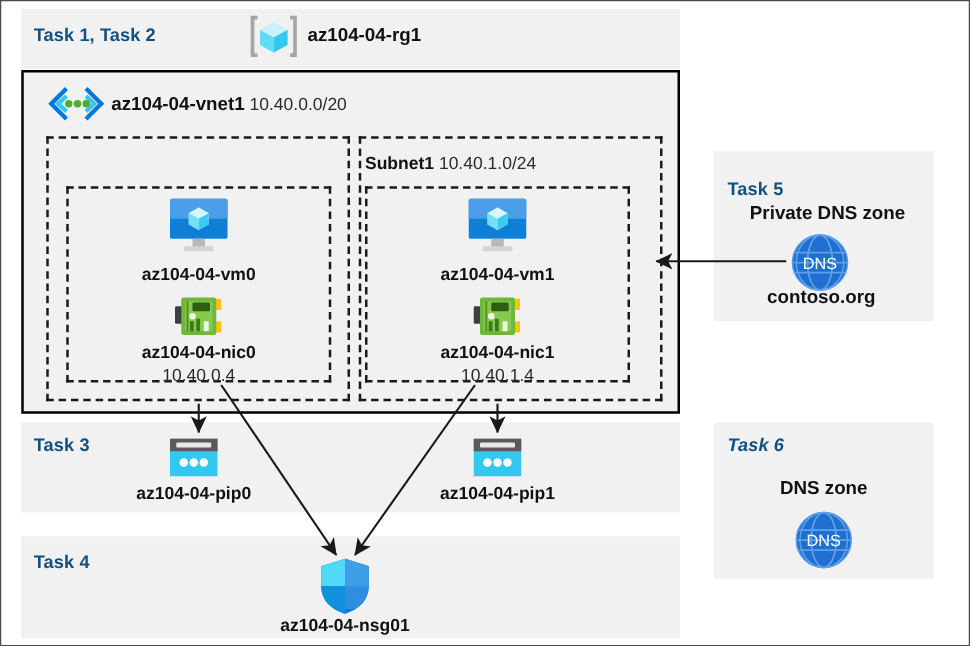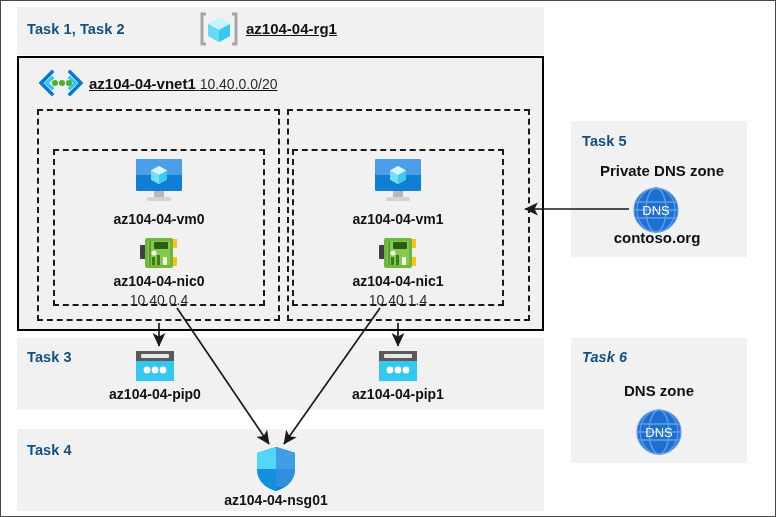--- a/index.html
+++ b/index.html
@@ -5,21 +5,21 @@
   html,body{margin:0;padding:0;background:#ffffff;}
   body{font-family:"Liberation Sans", sans-serif;}
   #canvas{position:relative;width:776px;height:517px;background:#ffffff;
           border:1px solid #4a4a4a;box-sizing:border-box;overflow:hidden;}
   .panel{position:absolute;background:#f1f1f1;box-sizing:border-box;}
   .vnetbox{position:absolute;background:#f1f1f1;border:2px solid #000000;box-sizing:border-box;}
   .dashbox{position:absolute;border:2px dashed #1a1a1a;box-sizing:border-box;background:transparent;}
   .dashinner{position:absolute;border:2px dashed #1a1a1a;box-sizing:border-box;background:transparent;}
   .tasklbl{position:absolute;color:#11507f;font-weight:bold;font-size:14.5px;letter-spacing:0.1px;white-space:nowrap;}
   .boldlbl{position:absolute;color:#111111;font-weight:bold;font-size:14px;white-space:nowrap;}
-  .hdrname{position:absolute;color:#111111;font-weight:bold;font-size:15px;white-space:nowrap;text-decoration:underline;}
+  .hdrname{position:absolute;color:#111111;font-weight:bold;font-size:15px;white-space:nowrap;}
   .cidr{color:#2b2b2b;font-weight:normal;font-size:14px;text-align:right;}
   .plainlbl{position:absolute;color:#2b2b2b;font-size:14px;font-weight:normal;white-space:nowrap;}
   .ctr{transform:translateX(-50%);text-align:center;}
   .ico{position:absolute;text-align:center;}
   svg{display:block;overflow:visible;}
   #wires{position:absolute;left:0;top:0;width:776px;height:517px;pointer-events:none;}
 </style>
 </head>
 <body>
 
@@ -94,20 +94,23 @@
       <rect x="24" y="22" width="4" height="8" fill="#eef6e4"></rect>
       <path d="M11 6 L11 30" stroke="#4f9321" stroke-width="1.6" fill="none"></path>
     </svg>
   </div>
 
   <div class="boldlbl ctr" style="left:158px;top:272px;">az104-04-nic0</div>
   <div class="plainlbl ctr" style="left:158px;top:291px;">10.40.0.4</div>
 
   <div class="dashbox" style="left:286px;top:108px;width:243px;height:212px;"></div>
 
+  <div class="boldlbl" style="left:291px;top:121px;">
+    <span>Subnet1</span><span class="cidr" style="position:static;"> </span><span class="cidr" style="position:static;">10.40.1.0/24</span>
+  </div>
 
   <div class="dashinner" style="left:291px;top:148px;width:212px;height:157px;"></div>
 
   <div class="ico" style="left:372px;top:156px;">
     <svg width="50" height="48" viewBox="0 0 50 48">
       <rect x="2" y="2" width="46" height="32" rx="1.5" fill="#0f7fd6"></rect>
       <rect x="2" y="2" width="46" height="16" rx="1.5" fill="#4a9fe8"></rect>
       <rect x="20" y="34" width="10" height="7" fill="#b8b8b8"></rect>
       <rect x="13" y="40" width="24" height="4" rx="1.5" fill="#d4d4d4"></rect>
       <polygon points="25,9 33,13.5 33,22.5 25,27 17,22.5 17,13.5" fill="#a9e9fb"></polygon>
@@ -179,21 +182,21 @@
       <path d="M22 2 L3 8 L3 24 L22 24 Z" fill="#50d8f8"></path>
       <path d="M22 24 L41 24 L41 8 L22 2 Z" fill="#3f9ee6"></path>
       <path d="M3 24 L22 24 L22 46 C12 43 3 36 3 24 Z" fill="#1090dd"></path>
     </svg>
   </div>
 
   <div class="boldlbl ctr" style="left:275px;top:491px;">az104-04-nsg01</div>
 
   <div class="panel" style="left:570px;top:120px;width:176px;height:136px;"></div>
 
-  <div class="tasklbl" style="left:581px;top:132px;text-align:right;">Task 5</div>
+  <div class="tasklbl" style="left:581px;top:143px;text-align:right;">Task 5</div>
 
   <div class="boldlbl ctr" style="left:661px;top:161px;font-size:15px;">Private DNS zone</div>
 
   <div class="ico" style="left:631px;top:185px;">
     <svg width="48" height="48" viewBox="0 0 48 48">
       <circle cx="24" cy="24" r="22" fill="#1f6fd0"></circle>
       <circle cx="24" cy="24" r="22" fill="none" stroke="#5b9ae8" stroke-width="1.2"></circle>
       <ellipse cx="24" cy="24" rx="10" ry="22" fill="none" stroke="#5fa0ea" stroke-width="1.4"></ellipse>
       <ellipse cx="24" cy="24" rx="19" ry="22" fill="none" stroke="#5fa0ea" stroke-width="1.2"></ellipse>
       <path d="M3 16 L45 16 M3 32 L45 32 M2 24 L46 24" stroke="#5fa0ea" stroke-width="1.4" fill="none"></path>

